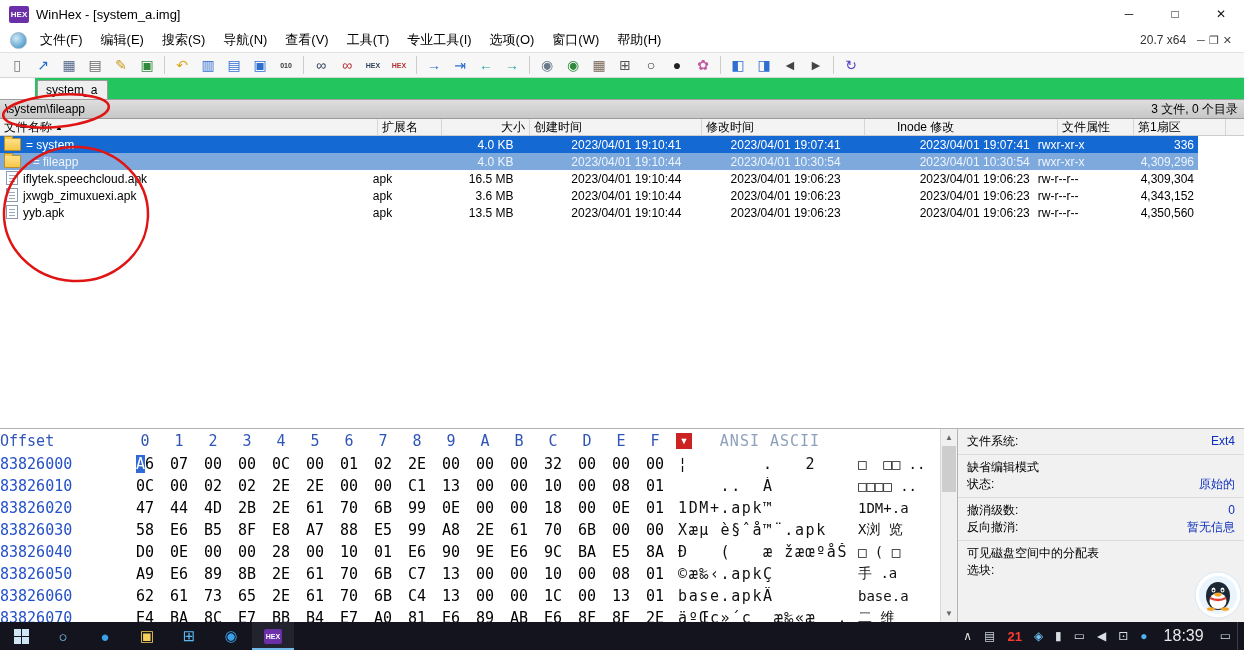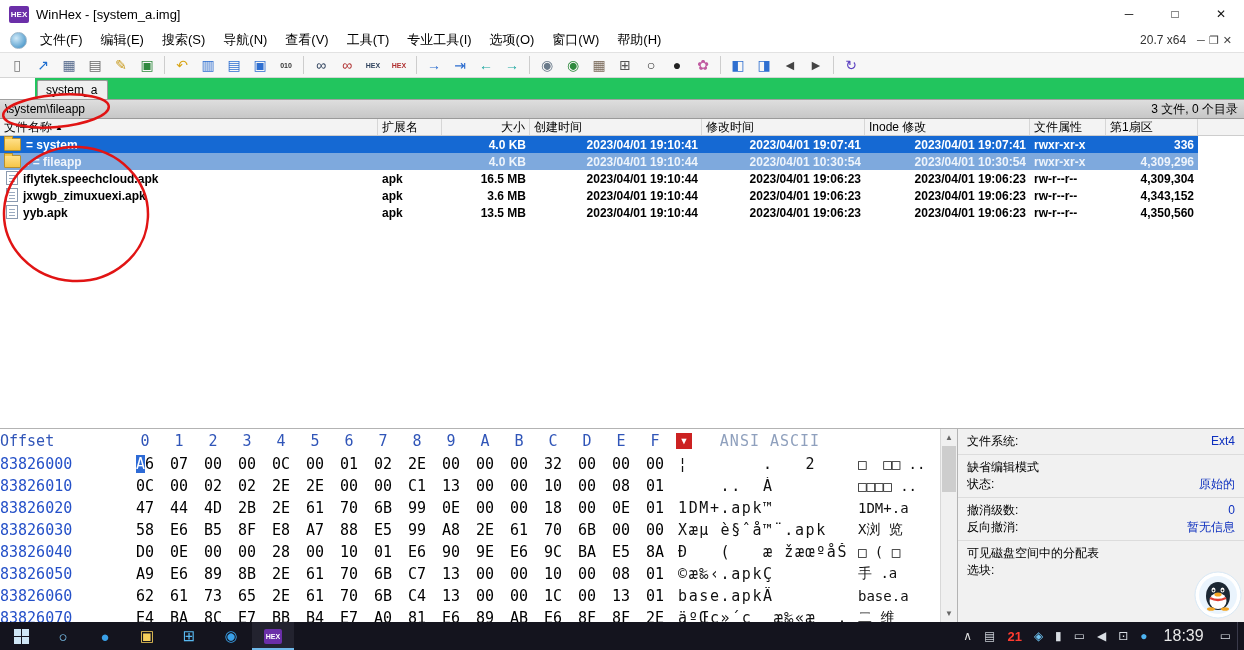--- a/index.html
+++ b/index.html
@@ -43,22 +43,22 @@
   #path-text{padding-left:5px;}
   #path-summary{margin-left:auto;padding-right:6px;}
 
   
   #filetable{position:absolute;left:0;top:119px;width:100%;}
   #ft-header{display:flex;height:17px;background:#f3f3f3;border-bottom:1px solid #cdcdcd;font-size:12px;box-sizing:border-box;}
   .ft-h{display:flex;align-items:center;padding:0 4px;border-right:1px solid #d6d6d6;overflow:hidden;white-space:nowrap;box-sizing:border-box;}
   .ft-h.c2{justify-content:flex-end;}
   .sort{font-size:8px;margin-left:3px;}
   .ft-row{display:flex;height:17px;font-size:12px;align-items:center;width:1198px;}
-  .ft-c{padding:0 4px;overflow:hidden;white-space:nowrap;display:flex;align-items:center;height:100%;box-sizing:border-box;font-weight:bold;}
-  .c0{width:378px;}.c1{width:64px;}.c2{width:88px;}.c3{width:172px;}.c4{width:163px;}.c5{width:165px;}.c6{width:76px;}.c7{width:92px;}
+  .ft-c{padding:0 4px;overflow:hidden;white-space:nowrap;display:flex;align-items:center;height:100%;box-sizing:border-box;}
+  .c0{width:378px;}.c1{width:64px;}.c2{width:88px;}.c3{width:172px;}.c4{width:163px;}.c5{width:165px;margin-left:28px;}.c6{width:76px;}.c7{width:92px;}
   .ft-row .c2,.ft-row .c3,.ft-row .c4,.ft-row .c5,.ft-row .c7{justify-content:flex-end;}
   .ft-row.selected{background:#1569d3;color:#fff;}
   .ft-row.selected-light{background:#7ea9dd;color:#eef4fb;}
   .fi{width:15px;height:11px;margin-right:5px;flex:none;position:relative;}
   .icon-folder{background:linear-gradient(#ffe089,#f6c648);border:1px solid #b8902e;border-radius:1px;}
   .icon-folder::before{content:"";position:absolute;top:-3px;left:-1px;width:7px;height:2px;background:#f6c648;
                        border:1px solid #b8902e;border-bottom:none;border-radius:1px 1px 0 0;}
   .icon-file{background:#fff;border:1px solid #8a9ab0;width:10px;height:12px;margin-left:2px;margin-top:-2px;}
   .icon-file::before{content:"";position:absolute;top:3px;left:2px;width:6px;height:1px;background:#9aaac0;
                      box-shadow:0 3px 0 #9aaac0,0 6px 0 #9aaac0;}

